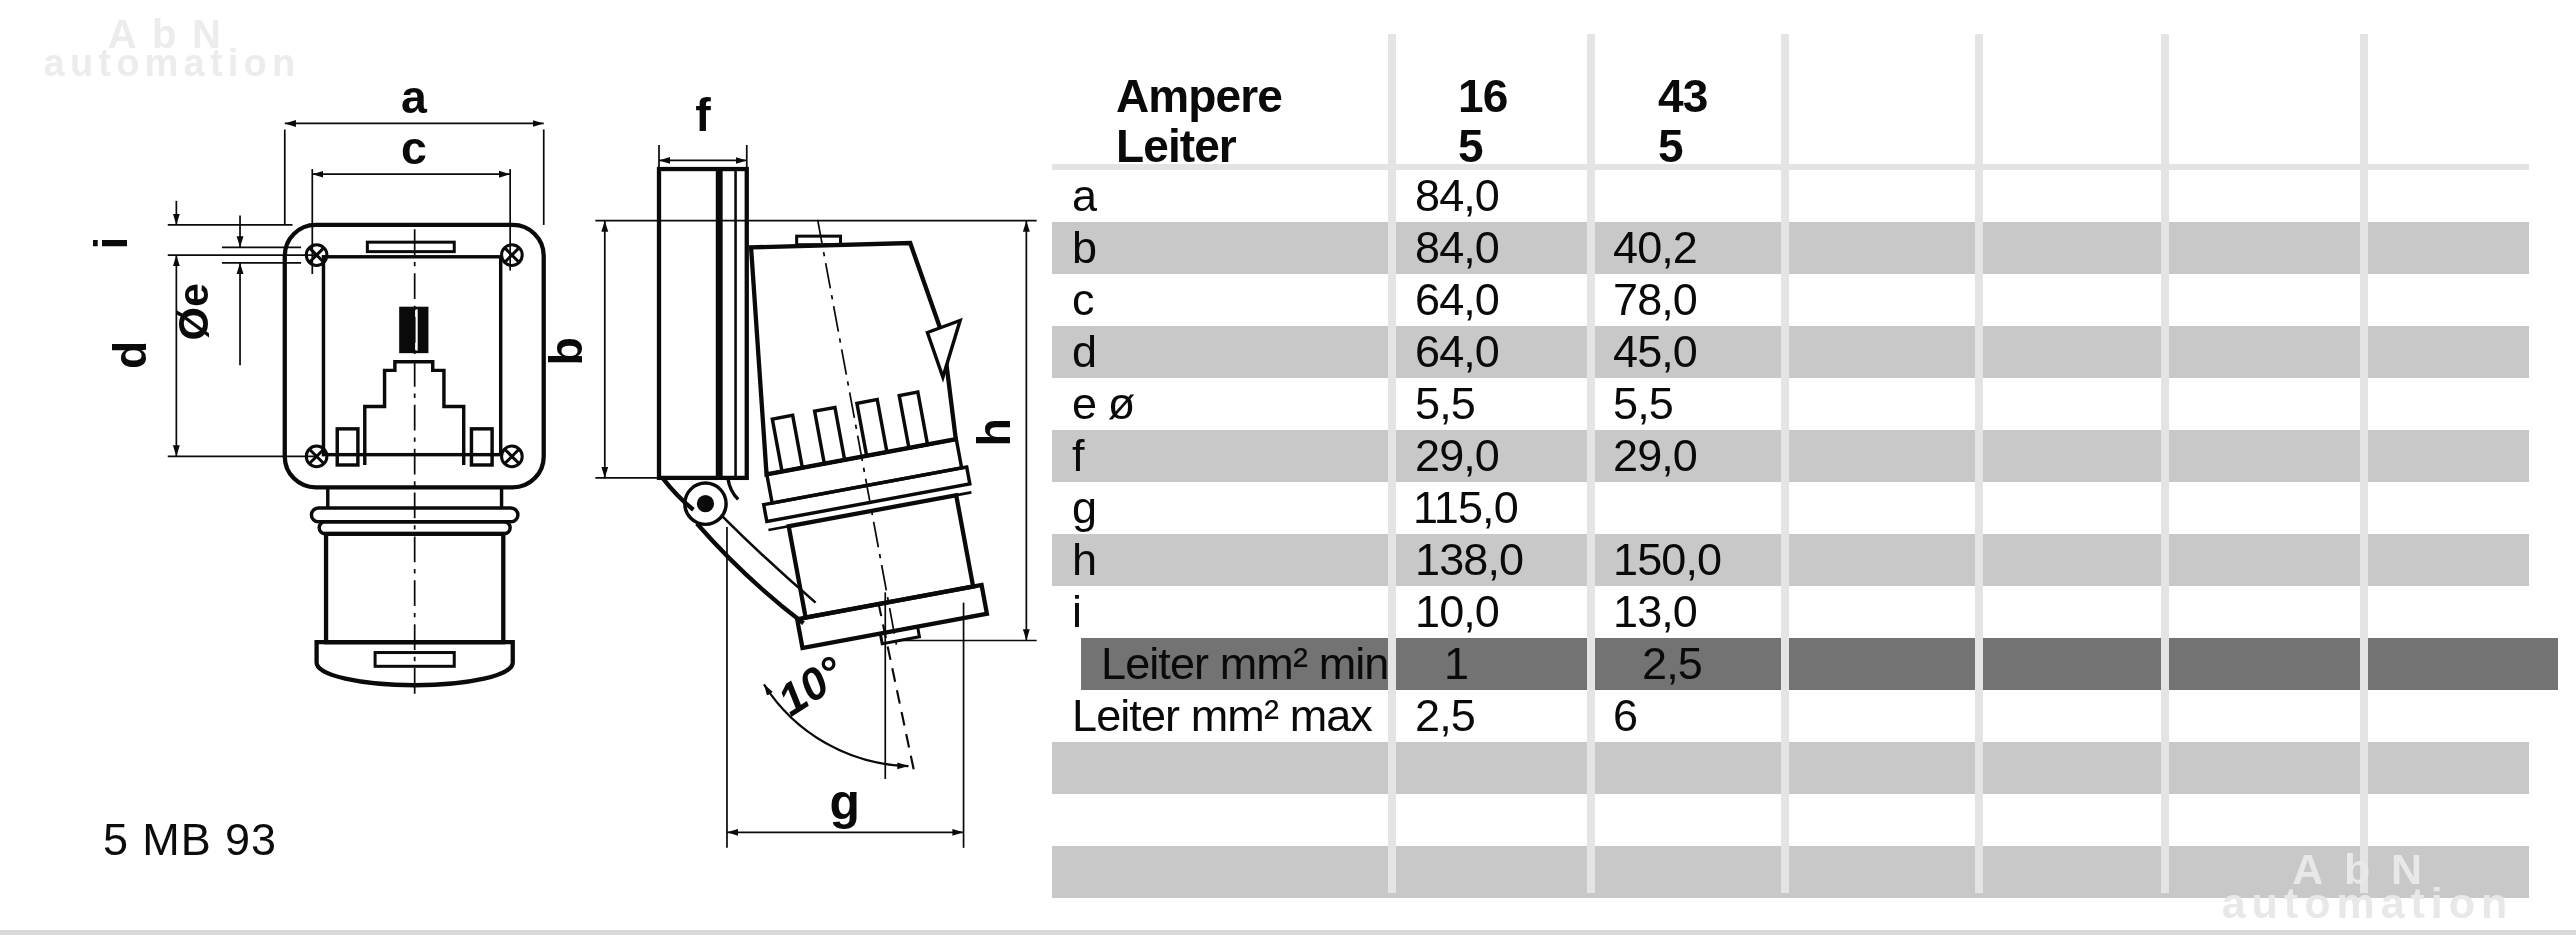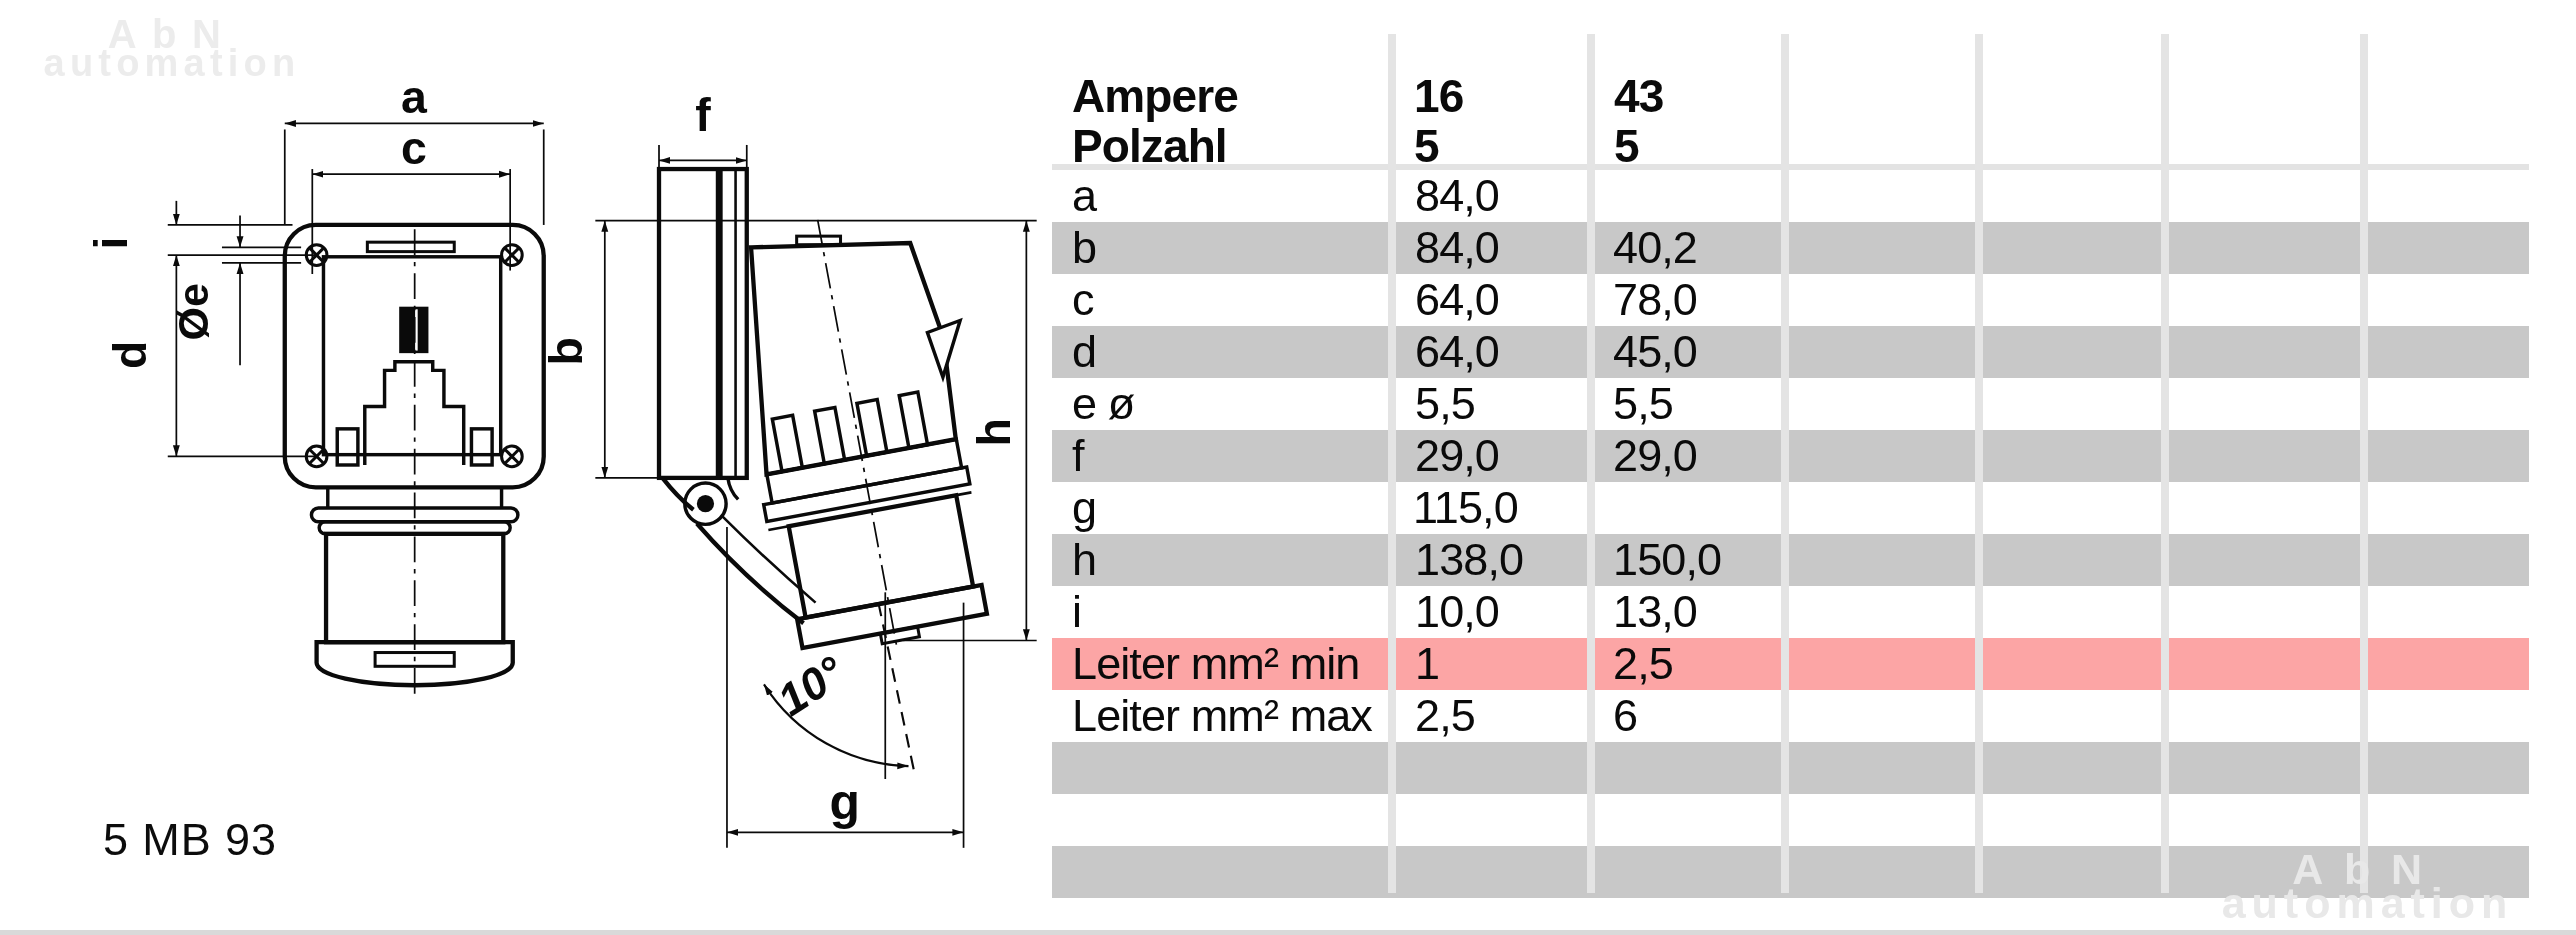--- a/index.html
+++ b/index.html
@@ -21,21 +21,21 @@
   .drawing{position:absolute;left:0;top:0;z-index:1;}
   .drawing text{font-family:"Liberation Sans", sans-serif;font-weight:bold;fill:#0a0a0a;}
   
   .spec-table{position:absolute;left:1052px;top:0;width:1477px;height:936px;z-index:2;}
   .trow{position:relative;display:flex;width:1477px;height:52px;background:transparent;}
   .cell{box-sizing:border-box;line-height:52px;font-size:45px;letter-spacing:-0.9px;white-space:nowrap;overflow:visible;z-index:4;}
   .c0{width:336px;padding-left:20px;}
   .c1{width:200px;padding-left:27px;}
   .c2{width:194px;padding-left:25px;}
   .rows-wrap{position:absolute;left:0;top:170px;width:1477px;}
-  .header-cell{position:absolute;top:71px;font-weight:bold;font-size:46px;letter-spacing:-0.9px;line-height:50px;z-index:4;}
+  .header-cell{position:absolute;top:71px;font-weight:bold;font-size:46px;letter-spacing:-0.9px;line-height:50px;z-index:4;margin-left:44px;}
   .hd0{left:20px;}
   .hd1{left:362px;}
   .hd2{left:562px;}
   .header-cell span{display:block;}
   .header-rule{position:absolute;left:0;top:164px;width:1477px;height:6px;background:#e3e3e3;z-index:2;}
   .col-line{position:absolute;top:34px;height:859px;width:7.7px;background:#e4e4e4;z-index:3;}
   
   .bottom-rule{position:absolute;left:0;top:930px;width:2576px;height:6px;background:#d9d9d9;z-index:2;}
 </style>
 </head>
@@ -196,21 +196,21 @@
 
   <div class="col-line" style="left:336px"></div>
   <div class="col-line" style="left:535px"></div>
   <div class="col-line" style="left:729px"></div>
   <div class="col-line" style="left:923px"></div>
   <div class="col-line" style="left:1109px"></div>
   <div class="col-line" style="left:1308px"></div>
 
   <div class="header-cell hd0">
     <span>Ampere</span>
-    <span>Polzahl</span>
+    <span>Leiter</span>
   </div>
   <div class="header-cell hd1">
     <span>16</span>
     <span>5</span>
   </div>
   <div class="header-cell hd2">
     <span>43</span>
     <span>5</span>
   </div>
 
@@ -253,21 +253,21 @@
       <div class="trow" style="background: rgb(200, 200, 200);">
         <div class="cell c0">h</div>
         <div class="cell c1">138,0</div>
         <div class="cell c2">150,0</div>
       </div>
       <div class="trow">
         <div class="cell c0">i</div>
         <div class="cell c1">10,0</div>
         <div class="cell c2">13,0</div>
       </div>
-      <div class="trow" style="background: #fca5a5;">
+      <div class="trow" style="background: #737373; margin-left: 29px;">
         <div class="cell c0">Leiter mm² min</div>
         <div class="cell c1">1</div>
         <div class="cell c2">2,5</div>
       </div>
       <div class="trow">
         <div class="cell c0">Leiter mm² max</div>
         <div class="cell c1">2,5</div>
         <div class="cell c2">6</div>
       </div>
       <div class="trow" style="background: rgb(200, 200, 200);">

